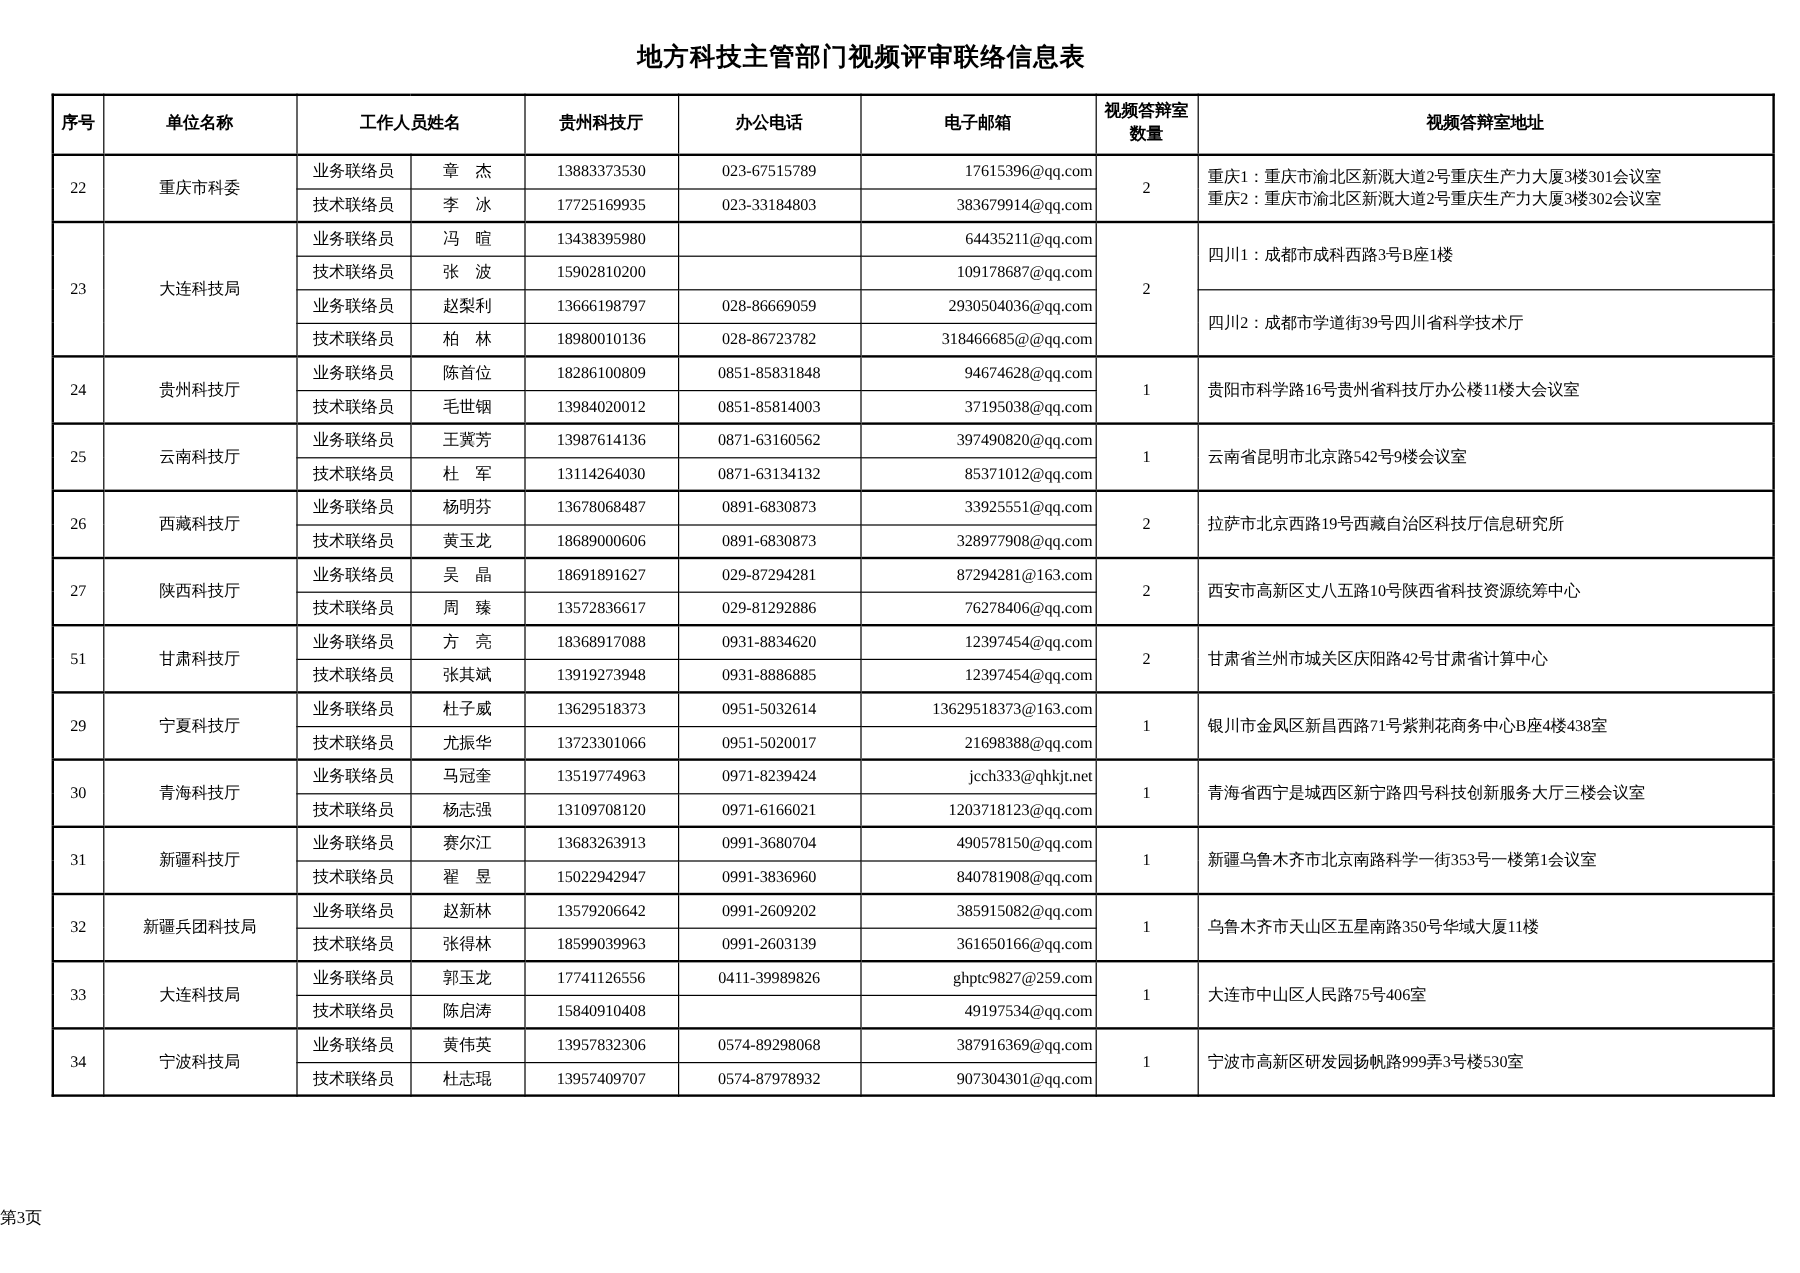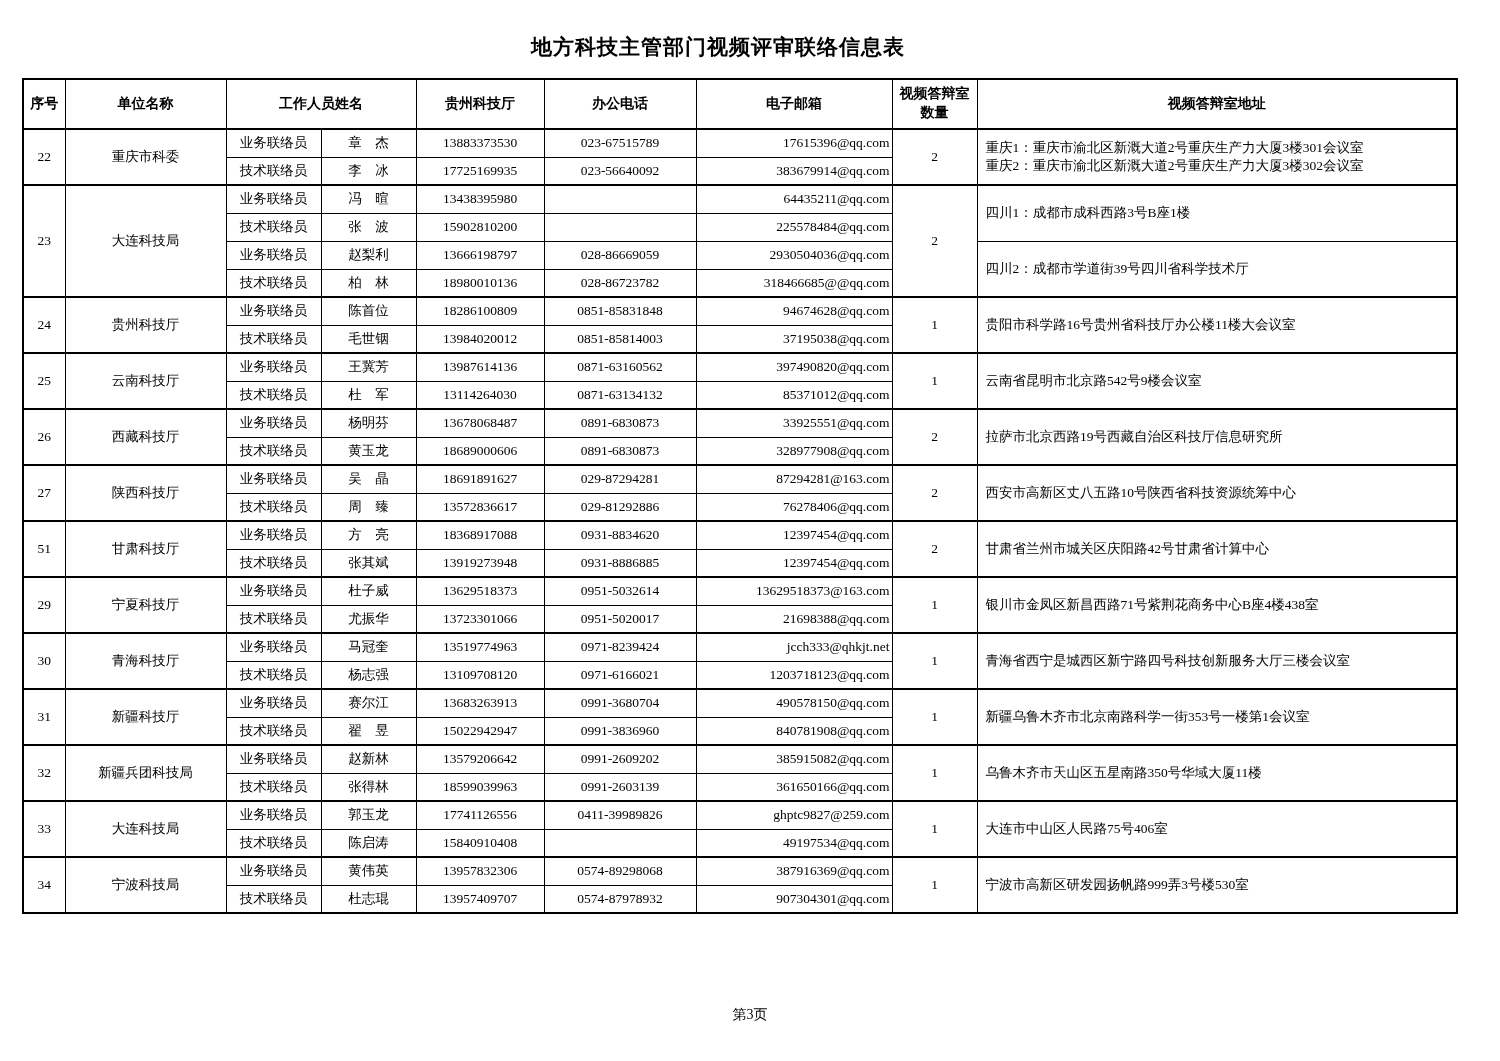--- a/index.html
+++ b/index.html
@@ -4,41 +4,41 @@
 <style>
   html,body{margin:0;padding:0;}
   body{
     width:1500px;height:1061px;position:relative;background:#ffffff;
     font-family:"Liberation Serif","DejaVu Serif",serif;color:#000;
   }
   .page-title{
     position:absolute;top:33px;left:0;width:1436px;text-align:center;
     font-size:21px;font-weight:bold;letter-spacing:1px;
   }
-  .table-wrap{position:absolute;left:22px;top:78px;}
+  .table-wrap{position:absolute;left:43px;top:78px;}
   table{
     border-collapse:collapse;table-layout:fixed;width:1434px;
     border:2px solid #000;
   }
   th,td{
     border:1px solid #000;overflow:hidden;
     font-size:13.5px;line-height:1.35;padding:1px 2px;
   }
   thead th{
     font-weight:bold;height:44px;text-align:center;vertical-align:middle;
     border-bottom:2px solid #000;font-size:14px;padding:2px 4px;
   }
   tbody tr{height:28px;}
   tbody tr.group-start td{border-top:2px solid #000;}
   td{vertical-align:middle;}
   .c-center{text-align:center;}
   .c-email{text-align:right;padding-left:4px;}
   .c-addr{text-align:left;padding-left:8px;white-space:pre-line;margin-left:33px;}
   .footer{
-    position:absolute;top:1006px;left:0;width:1500px;text-align:center;
+    position:absolute;top:1006px;left:0;width:1500px;text-align:left;
     font-size:14px;
   }
 </style>
 </head>
 <body>
 
 <div class="page-title">地方科技主管部门视频评审联络信息表</div>
 
 <div class="table-wrap">
   <table>
@@ -75,40 +75,40 @@
           <td class="c-center">023-67515789</td>
           <td class="c-email">17615396@qq.com</td>
           <td class="c-center" rowspan="2">2</td>
           <td class="c-addr" rowspan="2">重庆1：重庆市渝北区新溉大道2号重庆生产力大厦3楼301会议室
 重庆2：重庆市渝北区新溉大道2号重庆生产力大厦3楼302会议室</td>
         </tr>
         <tr>
           <td class="c-center">技术联络员</td>
           <td class="c-center">李　冰</td>
           <td class="c-center">17725169935</td>
-          <td class="c-center">023-56640092</td>
+          <td class="c-center">023-33184803</td>
           <td class="c-email">383679914@qq.com</td>
         </tr>
         <tr class="group-start">
           <td class="c-center" rowspan="4">23</td>
           <td class="c-center" rowspan="4">大连科技局</td>
           <td class="c-center">业务联络员</td>
           <td class="c-center">冯　暄</td>
           <td class="c-center">13438395980</td>
           <td class="c-center"></td>
           <td class="c-email">64435211@qq.com</td>
           <td class="c-center" rowspan="4">2</td>
           <td class="c-addr" rowspan="2">四川1：成都市成科西路3号B座1楼</td>
         </tr>
         <tr>
           <td class="c-center">技术联络员</td>
           <td class="c-center">张　波</td>
           <td class="c-center">15902810200</td>
           <td class="c-center"></td>
-          <td class="c-email">225578484@qq.com</td>
+          <td class="c-email">109178687@qq.com</td>
         </tr>
         <tr>
           <td class="c-center">业务联络员</td>
           <td class="c-center">赵梨利</td>
           <td class="c-center">13666198797</td>
           <td class="c-center">028-86669059</td>
           <td class="c-email">2930504036@qq.com</td>
           <td class="c-addr" rowspan="2">四川2：成都市学道街39号四川省科学技术厅</td>
         </tr>
         <tr>

